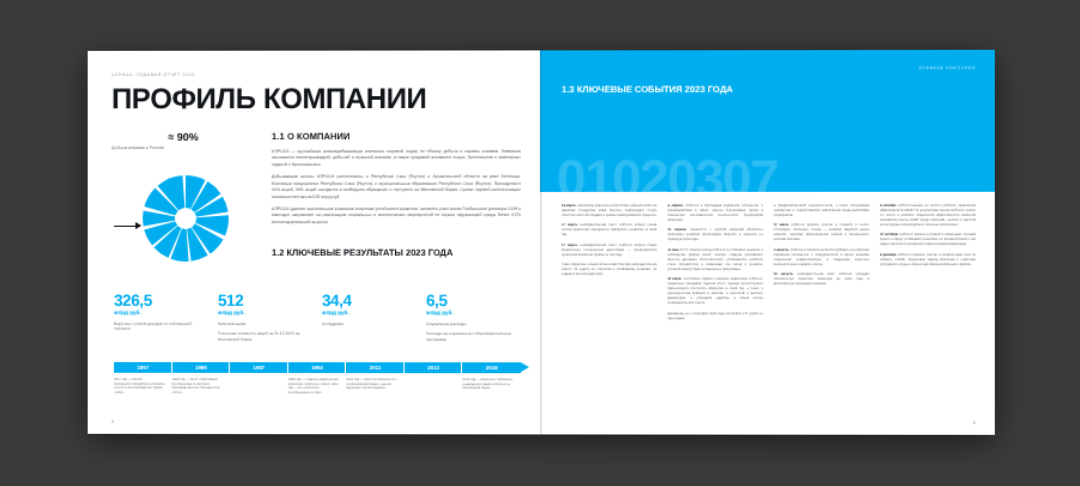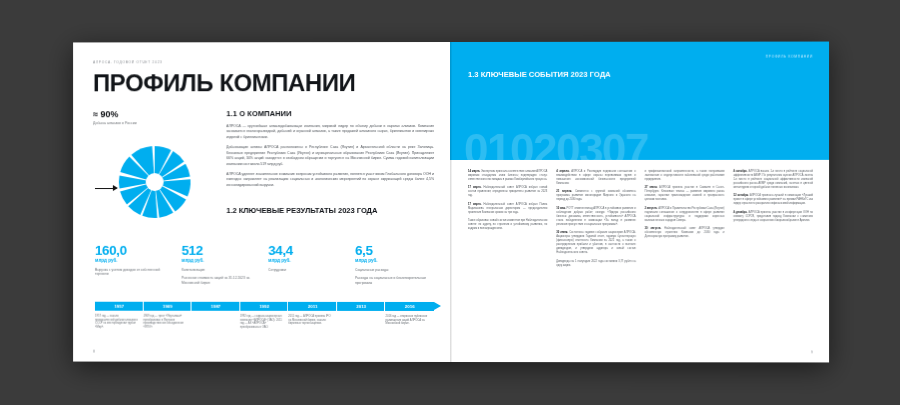--- a/index.html
+++ b/index.html
@@ -79,20 +79,21 @@
     flex: 0 0 120px;
   }
   .col-right {
     flex: 1;
   }
   .pct {
     font-size: 9px;
     font-weight: bold;
     color: #0a0c10;
     margin-bottom: 2px;
+    text-align: center;
   }
   .pct-sub {
     font-size: 3.6px;
     color: #6d7176;
     line-height: 1.35;
     margin-bottom: 10px;
     max-width: 70px;
   }
   .donut-wrap {
     position: relative;
@@ -335,21 +336,21 @@
           <h2 class="sec">1.1  О КОМПАНИИ</h2>
           <p class="body-p">АЛРОСА — крупнейшая алмазодобывающая компания, мировой лидер по объему добычи в каратах алмазов. Компания занимается геологоразведкой, добычей и огранкой алмазов, а также продажей алмазного сырья, бриллиантов и ювелирных изделий с бриллиантами.</p>
           <p class="body-p">Добывающие активы АЛРОСА расположены в Республике Саха (Якутия) и Архангельской области на реке Золотица. Ключевые предприятия Республики Саха (Якутия) и муниципальные образования Республики Саха (Якутия). Принадлежит 66% акций, 34% акций находятся в свободном обращении и торгуются на Московской бирже. Сумма годовой капитализации компании составила 519 млрд руб.</p>
           <p class="body-p">АЛРОСА уделяет значительное внимание вопросам устойчивого развития, является участником Глобального договора ООН и ежегодно направляет на реализацию социальных и экологических мероприятий по охране окружающей среды более 4,5% консолидированной выручки.</p>
           <h2 class="sec2">1.2  КЛЮЧЕВЫЕ РЕЗУЛЬТАТЫ 2023 ГОДА</h2>
         </div>
       </div>
 
       <div class="kpis">
         <div class="kpi">
-          <div class="num">160,0</div>
+          <div class="num">326,5</div>
           <div class="unit">млрд руб.</div>
           <div class="lbl">Выручка с учетом доходов от собственной торговли</div>
         </div>
         <div class="kpi">
           <div class="num">512</div>
           <div class="unit">млрд руб.</div>
           <div class="lbl">Капитализация</div>
           <div class="lbl">Рыночная стоимость акций на 31.12.2023 на Московской бирже</div>
         </div>
         <div class="kpi">

